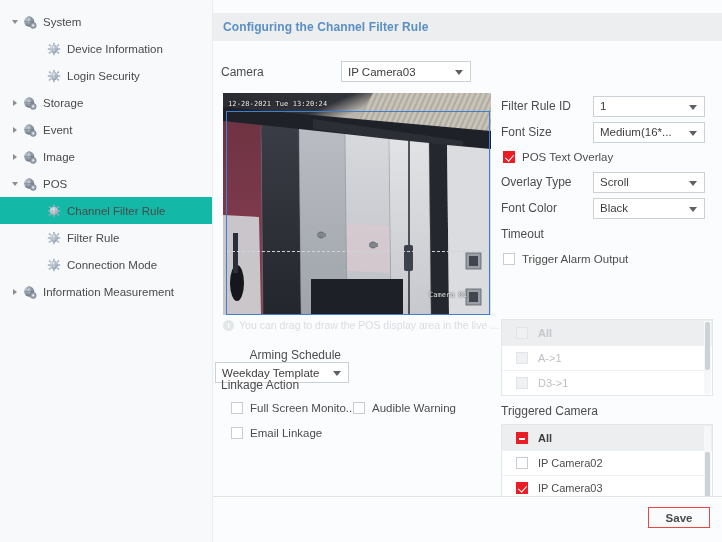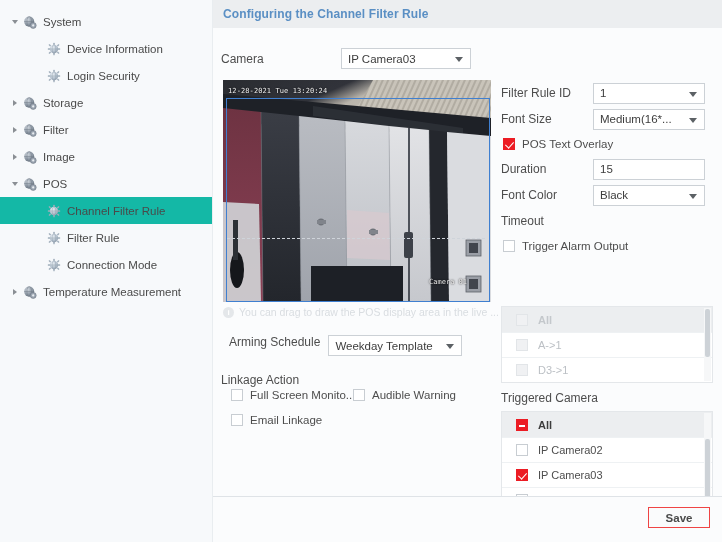--- a/index.html
+++ b/index.html
@@ -83,20 +83,21 @@
   #panel-header {
     height: 28px;
     background: #eceef0;
     display: flex;
     align-items: center;
     padding-left: 10px;
     font-size: 12px;
     font-weight: bold;
     color: #5a8fc4;
     letter-spacing: .1px;
+    margin-top: 13px;
   }
 
   #body-area { position: relative; height: 468px; }
 
   .lbl {
     font-size: 12px;
     color: #4d4d4d;
     white-space: nowrap;
   }
 
@@ -213,28 +214,28 @@
     font-size: 8px;
     font-weight: bold;
     display: flex; align-items: center; justify-content: center;
     margin-right: 5px;
     flex: 0 0 11px;
   }
 
   
   #arming-row {
     position: absolute;
-    left: 16px; top: 307px;
-    display: flex; align-items: flex-start;
+    left: 2px; top: 307px;
+    display: flex; align-items: flex-end; flex-direction: column;
   }
   #arming-row .lbl { margin-right: 8px; }
 
   #linkage-title {
     position: absolute;
-    left: 8px; top: 345px;
+    left: 8px; top: 337px;
   }
   .chk-row {
     position: absolute;
     display: flex; align-items: center;
   }
   .chk {
     width: 12px; height: 12px;
     border: 1px solid #c8cdd2;
     background: #ffffff;
     flex: 0 0 12px;
@@ -482,21 +483,21 @@
                 <stop offset="1" stop-color="#5d6874"></stop>
               </radialGradient>
             </defs>
             <circle cx="6.2" cy="6.6" r="5" fill="url(#g1)"></circle>
             <ellipse cx="6.2" cy="6.6" rx="2.2" ry="5" fill="none" stroke="#6d7783" stroke-width="0.6" opacity="0.8"></ellipse>
             <line x1="1.3" y1="6.6" x2="11.1" y2="6.6" stroke="#6d7783" stroke-width="0.6" opacity="0.8"></line>
             <circle cx="10.2" cy="10.4" r="3" fill="#9aa4b0" stroke="#6d7783" stroke-width="0.6"></circle>
             <circle cx="10.2" cy="10.4" r="1.1" fill="#e9edf1"></circle>
           </svg>
         </span>
-        <span class="nav-label">Filter</span>
+        <span class="nav-label">Event</span>
       </div>
       <div class="nav-item level0">
         <span class="arrow right"></span>
         <span class="nicon">
           <svg width="14" height="14" viewBox="0 0 14 14">
             <defs>
               <radialGradient id="g1" cx="0.35" cy="0.3" r="0.85">
                 <stop offset="0" stop-color="#cfd6dd"></stop>
                 <stop offset="0.55" stop-color="#8e99a5"></stop>
                 <stop offset="1" stop-color="#5d6874"></stop>
@@ -626,21 +627,21 @@
                 <stop offset="1" stop-color="#5d6874"></stop>
               </radialGradient>
             </defs>
             <circle cx="6.2" cy="6.6" r="5" fill="url(#g1)"></circle>
             <ellipse cx="6.2" cy="6.6" rx="2.2" ry="5" fill="none" stroke="#6d7783" stroke-width="0.6" opacity="0.8"></ellipse>
             <line x1="1.3" y1="6.6" x2="11.1" y2="6.6" stroke="#6d7783" stroke-width="0.6" opacity="0.8"></line>
             <circle cx="10.2" cy="10.4" r="3" fill="#9aa4b0" stroke="#6d7783" stroke-width="0.6"></circle>
             <circle cx="10.2" cy="10.4" r="1.1" fill="#e9edf1"></circle>
           </svg>
         </span>
-        <span class="nav-label">Temperature Measurement</span>
+        <span class="nav-label">Information Measurement</span>
       </div>
     </div>
 
   <div id="main">
 
     <div id="panel-header">Configuring the Channel Filter Rule</div>
 
     <div id="body-area">
 
       <div id="camera-row">
@@ -783,27 +784,28 @@
             <span class="val">Medium(16*...</span>
             <span class="caret"></span>
           </div>
         </div>
 
         <div class="frow" style="height:24px">
           <span class="chk checked" style="margin-left:2px"></span>
           <span class="chk-label">POS Text Overlay</span>
         </div>
 
-
         <div class="frow">
-          <span class="lbl">Duration</span>
-          <div class="input-box ctrl">
-            <span>15</span>
+          <span class="lbl">Overlay Type</span>
+          <div class="select-box ctrl">
+            <span class="val">Scroll</span>
+            <span class="caret"></span>
           </div>
         </div>
+
 
         <div class="frow">
           <span class="lbl">Font Color</span>
           <div class="select-box ctrl">
             <span class="val">Black</span>
             <span class="caret"></span>
           </div>
         </div>
 
         <div class="frow">

